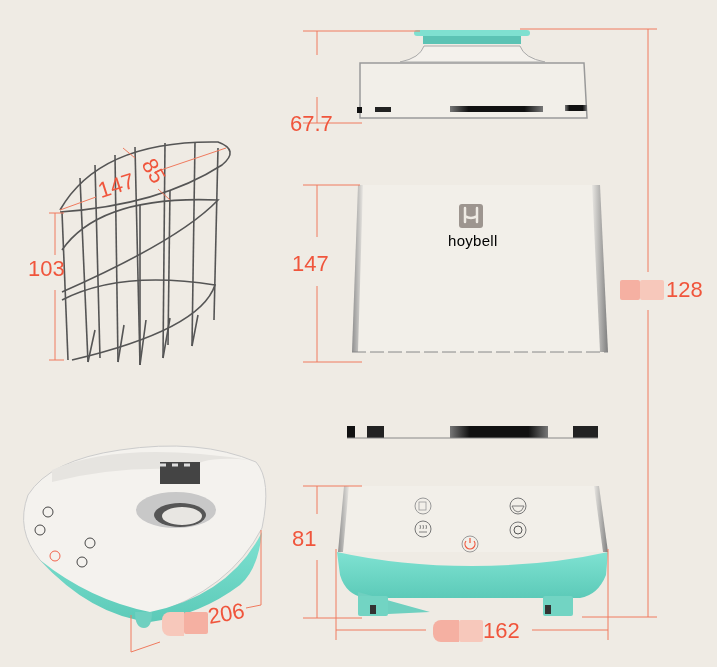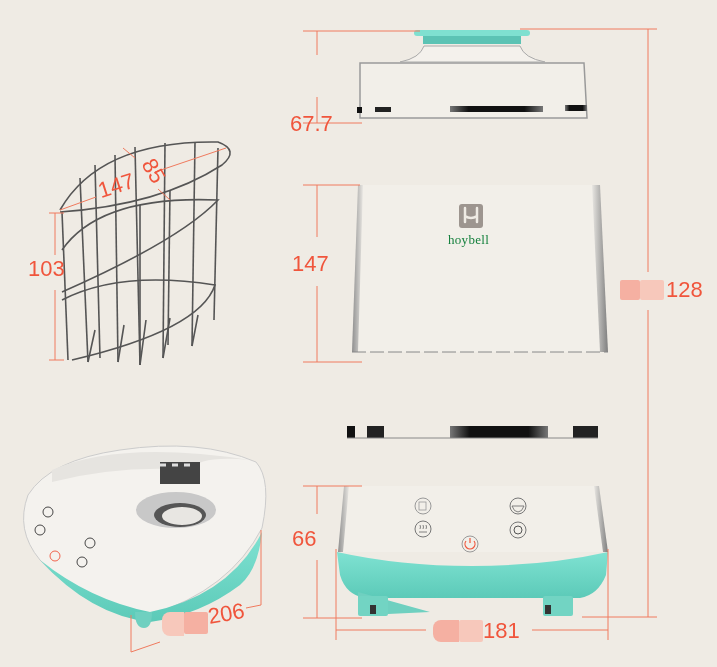--- a/index.html
+++ b/index.html
@@ -6,21 +6,21 @@
   body {
     width:717px; height:667px; background:#efebe4; position:relative; overflow:hidden;
     font-family:"Liberation Sans", sans-serif;
   }
   svg.canvas { position:absolute; left:0; top:0; }
   .dim-label {
     position:absolute; color:#f0553c; font-size:22px; line-height:22px; white-space:nowrap;
   }
   .blur-mask { position:absolute; background:#f5b0a2; border-radius:2px; }
   .blur-mask.light { background:#f7c8bb; }
-  .brand-text { position:absolute; color:#15803d; font-size:13px; letter-spacing:0.3px;font-family:Liberation Serif, serif; }
+  .brand-text { position:absolute; color:#000000; font-size:15px; letter-spacing:0.3px; }
   .brand-logo { position:absolute; width:24px; height:24px; background:#9d958f; border-radius:3px; }
 </style>
 </head>
 <body>
 
 <svg class="canvas" width="717" height="667" viewBox="0 0 717 667">
   <defs>
     <linearGradient id="teal" x1="0" y1="0" x2="0" y2="1">
       <stop offset="0" stop-color="#7fe2d2"></stop>
       <stop offset="1" stop-color="#5ccab8"></stop>
@@ -192,19 +192,19 @@
 <div class="brand-text" style="left:448px; top:232px;">hoybell</div>
 
 <div class="dim-label" style="left:290px; top:65px;margin-top:48px;">67.7</div>
 <div class="dim-label" style="left:292px; top:253px;">147</div>
 <div class="blur-mask" style="left:620px; top:280px; width:20px; height:20px;"></div>
 <div class="blur-mask light" style="left:640px; top:280px; width:24px; height:20px;"></div>
 <div class="dim-label" style="left:666px; top:279px;">128</div>
 <div class="dim-label" style="left:28px; top:258px;">103</div>
 <div class="dim-label" style="left:98px; top:175px; transform:rotate(-18deg);">147</div>
 <div class="dim-label" style="left:141px; top:160px; transform:rotate(60deg);">85</div>
-<div class="dim-label" style="left:292px; top:528px;">66</div>
+<div class="dim-label" style="left:292px; top:528px;">81</div>
 <div class="blur-mask" style="left:433px; top:620px; width:26px; height:22px; border-radius:8px 0 0 8px;"></div>
 <div class="blur-mask light" style="left:459px; top:620px; width:24px; height:22px;"></div>
-<div class="dim-label" style="left:483px; top:620px;">181</div>
+<div class="dim-label" style="left:483px; top:620px;">162</div>
 <div class="blur-mask light" style="left:162px; top:612px; width:22px; height:24px; border-radius:8px 0 0 8px;"></div>
 <div class="blur-mask" style="left:184px; top:612px; width:24px; height:22px;"></div>
 <div class="dim-label" style="left:208px; top:603px; transform:rotate(-10deg);">206</div>
 
 </body></html>

